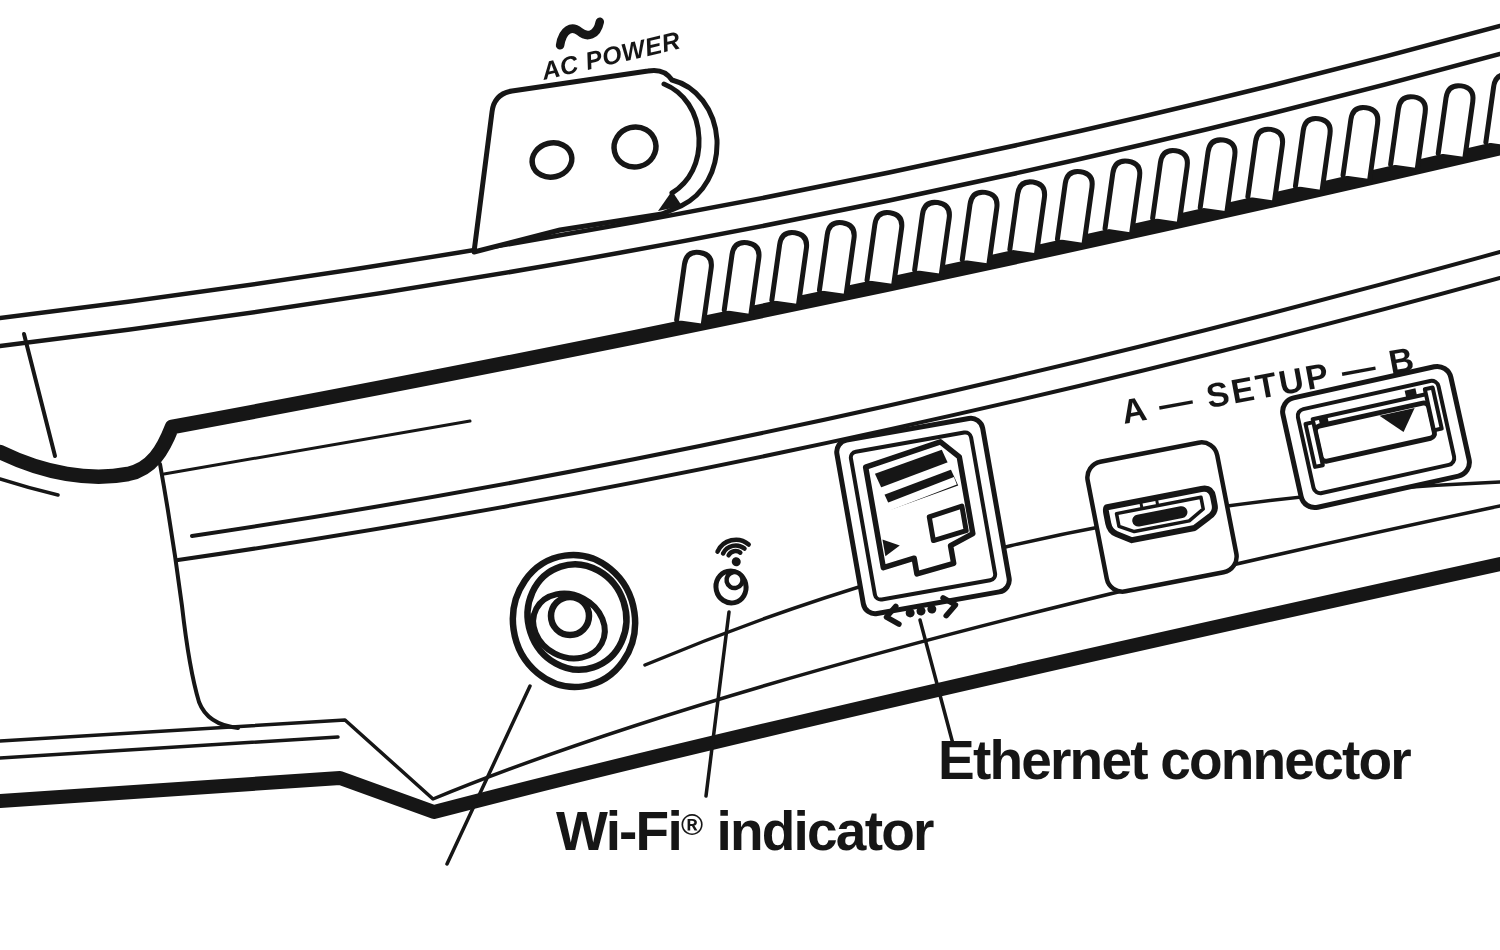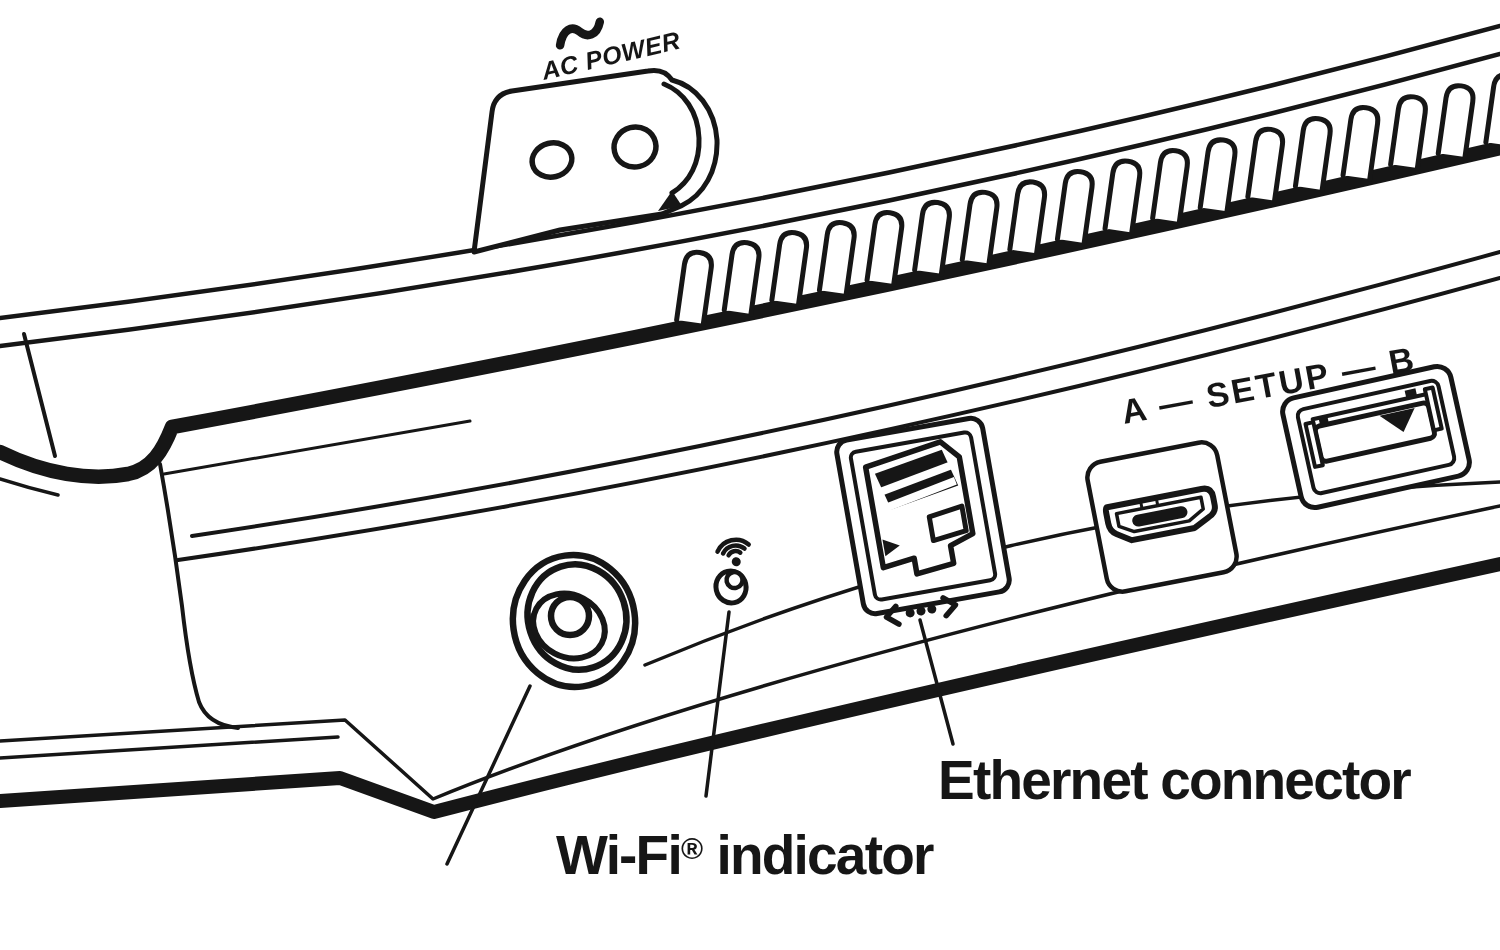--- a/index.html
+++ b/index.html
@@ -147,16 +147,16 @@
     </g>
 
     <g>
       <path class="ln" stroke-width="3.5" d="M 530,686 L 447,864"></path>
       <path class="ln" stroke-width="3.5" d="M 729,612 L 706,796"></path>
       <path class="ln" stroke-width="3.5" d="M 920,620 L 953,744"></path>
     </g>
   </svg>
 
 
-  <div class="callout" style="left:556px;top:799px;margin-top:24px;"><span>Wi-Fi</span><span class="reg">®</span><span> indicator</span></div>
+  <div class="callout" style="left:556px;top:799px;"><span>Wi-Fi</span><span class="reg">®</span><span> indicator</span></div>
 
-  <div class="callout" style="left:938px;top:748px;">Ethernet connector</div>
+  <div class="callout" style="left:938px;top:728px;">Ethernet connector</div>
 </div>
 
 </body></html>

